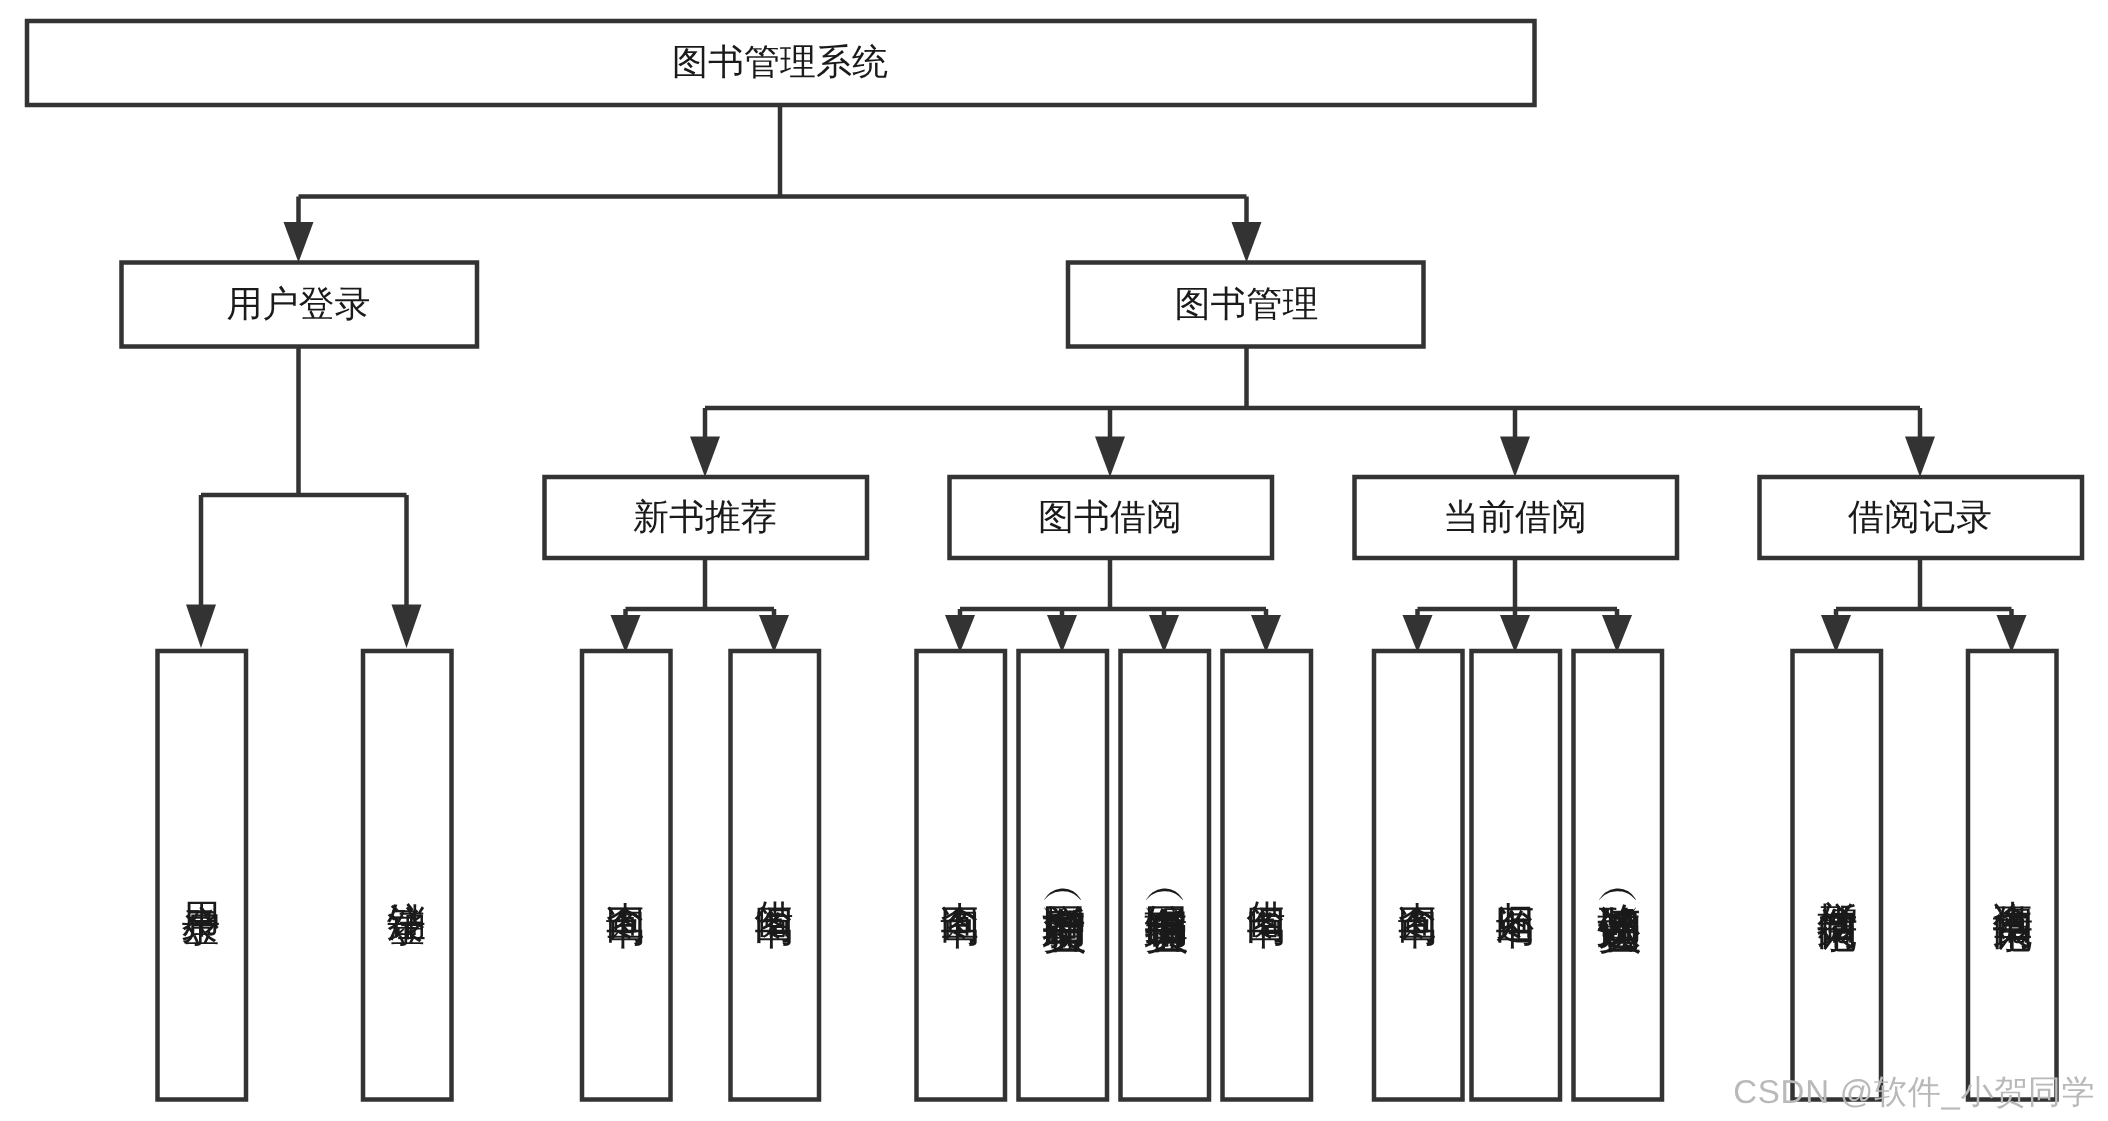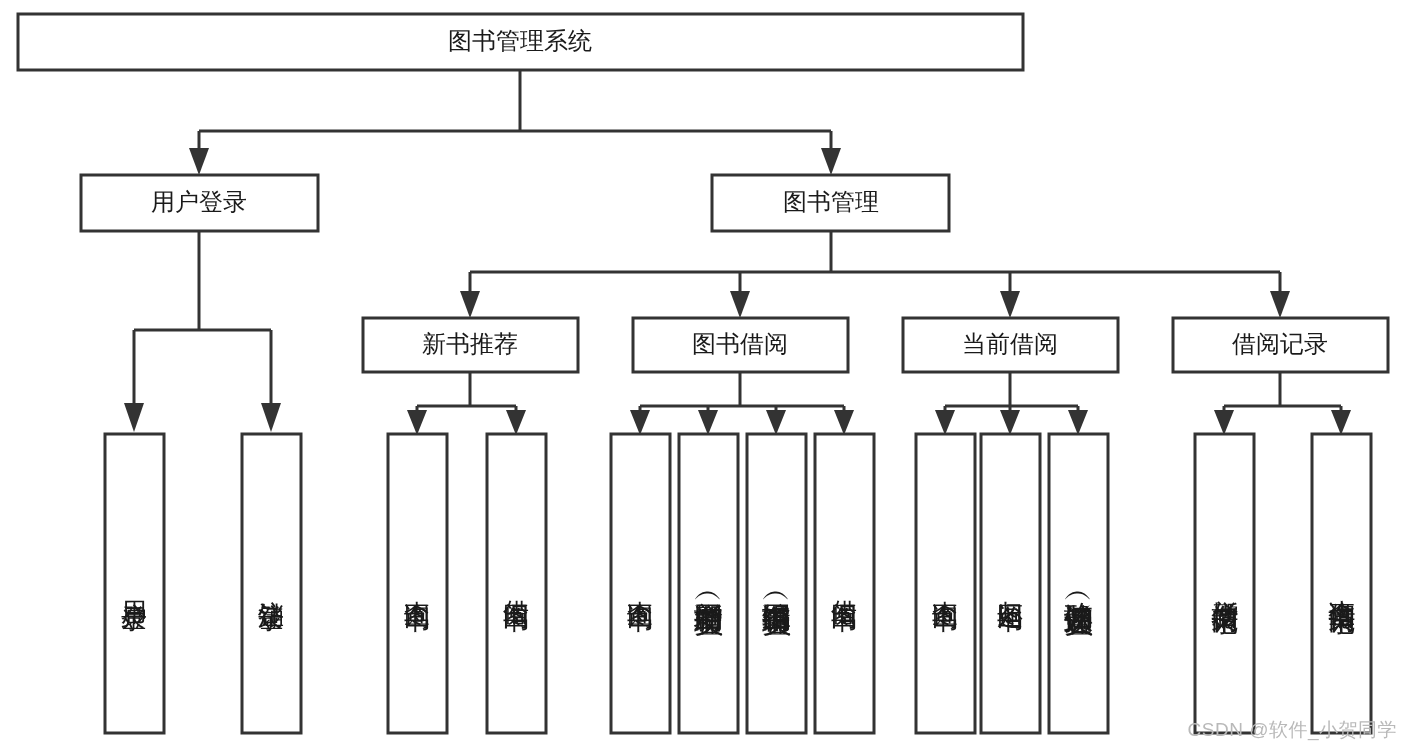--- a/index.html
+++ b/index.html
@@ -58,21 +58,21 @@
     letter-spacing: 2px;
     line-height: 1;
     pointer-events: none;
     white-space: nowrap;
   }
   .watermark {
     position: absolute;
     right: 8px;
     bottom: 4px;
     font-family: "Liberation Sans", "DejaVu Sans", sans-serif;
-    font-size: 19px;
+    font-size: 22px;
     color: #b9b9b9;
     letter-spacing: 0.5px;
     user-select: none;
   }
 </style>
 </head>
 <body>
 
 <svg id="diagram" viewBox="0 0 1405 747">
 

